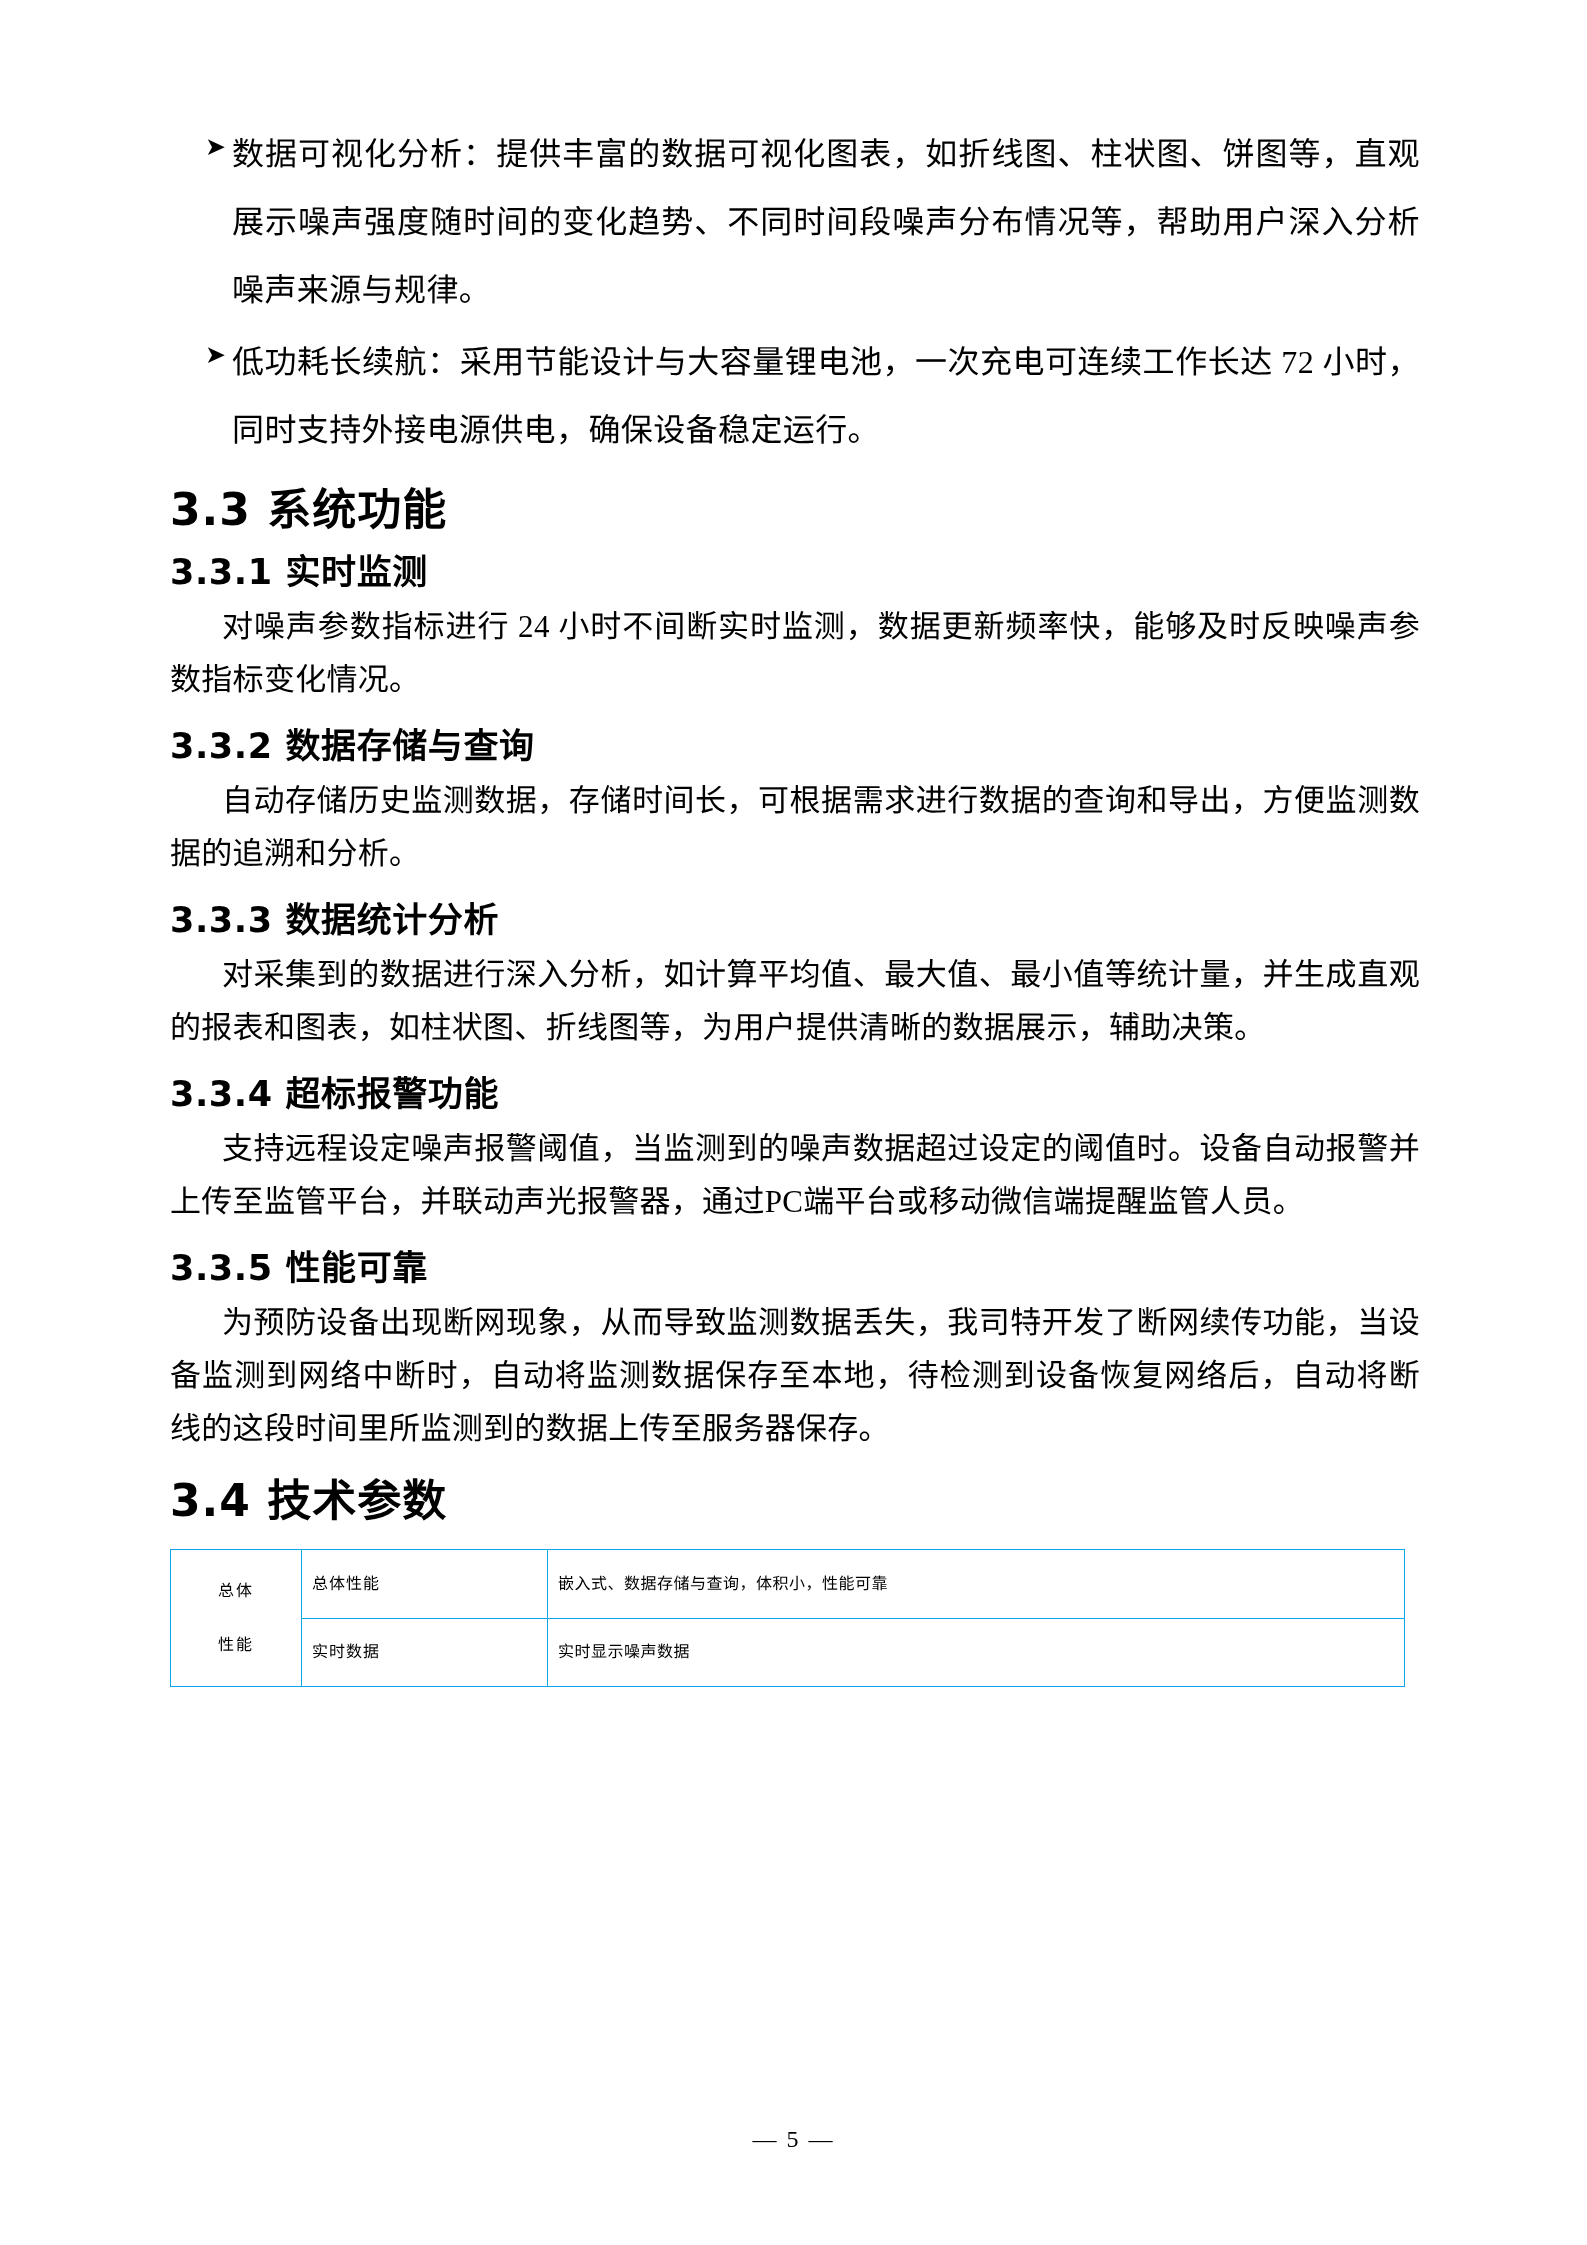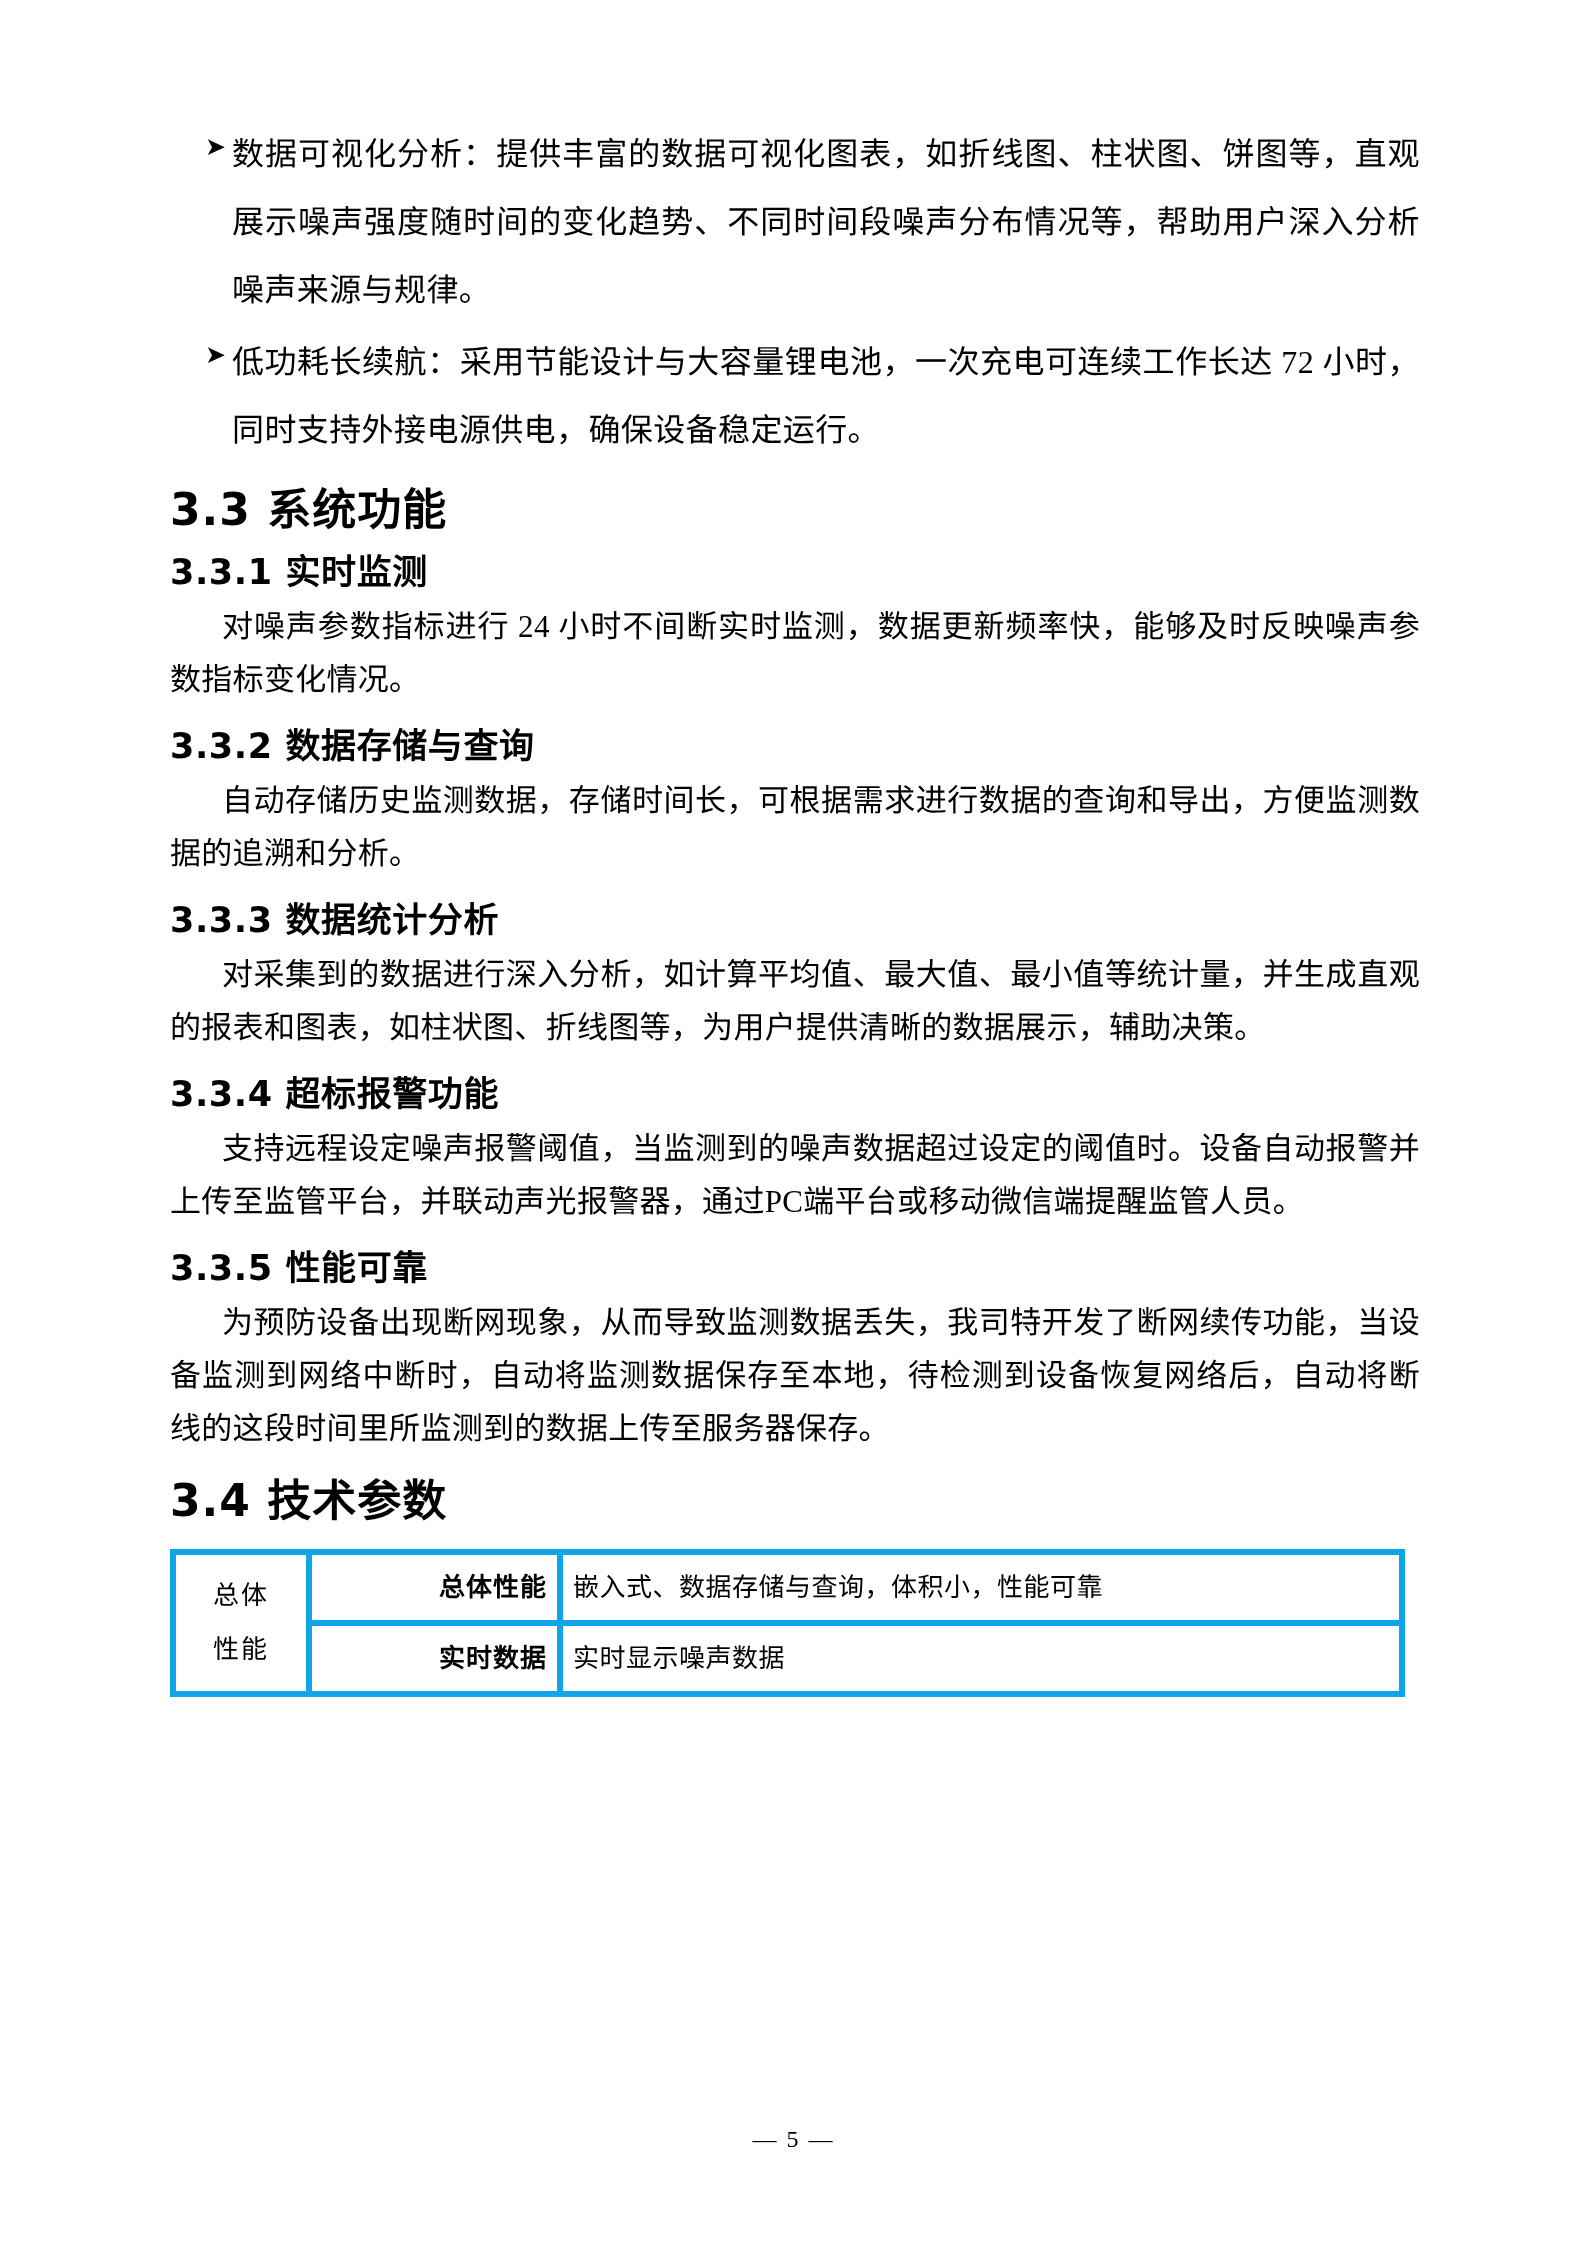--- a/index.html
+++ b/index.html
@@ -88,40 +88,39 @@
   }
 
   
   table.spec-table {
     border-collapse: collapse;
     width: 1235px;
     margin-top: 26px;
     table-layout: fixed;
   }
   table.spec-table td {
-    border: 6px solid #0ea5e9;
-    font-size: 26px;
+    border: 1px solid #0ea5e9;
+    font-size: 16px;
     line-height: 36px;
     padding: 14px 10px;
     vertical-align: middle;
   }
   td.col-group {
     width: 110px;
     text-align: center;
     letter-spacing: 2px;
   }
   td.col-group .stack-line {
     display: block;
     line-height: 54px;
   }
   td.col-item {
     width: 225px;
-    text-align: right;
+    text-align: left;
     letter-spacing: 1px;
-    font-weight: bold;
   }
   td.col-desc {
     text-align: left;
     padding-left: 14px;
     letter-spacing: 0.5px;
   }
 
   .footer {
     position: absolute;
     left: 0;

